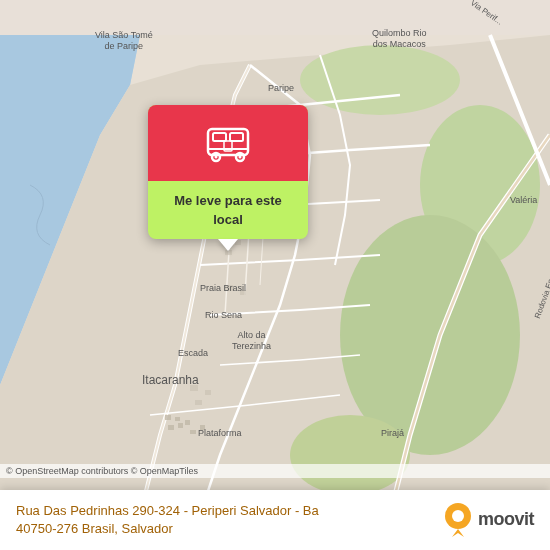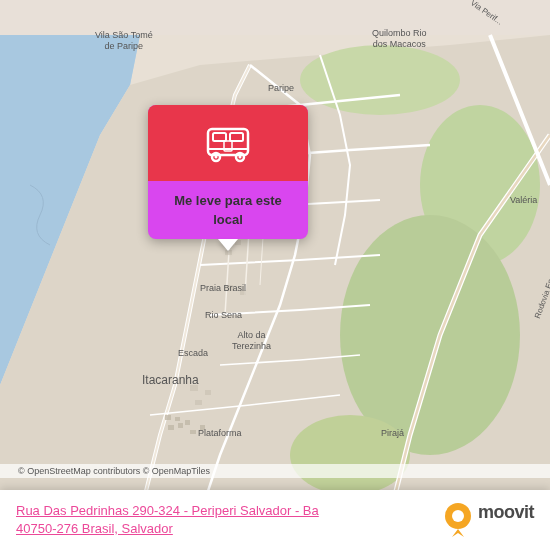--- a/index.html
+++ b/index.html
@@ -42,66 +42,65 @@
       z-index: 10;
     }
 
     .info-text {
       flex: 1;
       padding-right: 10px;
     }
 
     .info-address {
       font-size: 13px;
-      color: #ec4899;
+      color: #a16207;
       line-height: 1.4;
       font-weight: 400;
-      text-decoration: underline;
     }
 
     .moovit-logo {
       display: flex;
-      align-items: flex-start;
+      align-items: center;
       gap: 4px;
       flex-shrink: 0;
     }
 
     .moovit-text {
       font-size: 18px;
       font-weight: bold;
       color: #4a4a4a;
       letter-spacing: -0.5px;
     }
 
     
     .attribution {
       position: absolute;
       bottom: 72px;
       left: 0;
       right: 0;
       background: rgba(255,255,255,0.7);
       font-size: 9px;
       color: #555;
-      padding: 2px 18px;
+      padding: 2px 6px;
       z-index: 9;
     }
 
     
     .popup-balloon {
       position: absolute;
       top: 110px;
       left: 155px;
       z-index: 10;
       display: flex;
       flex-direction: column;
       align-items: center;
     }
 
     .popup-box {
-      background: #d946ef;
+      background: #bef264;
       border-radius: 8px;
       padding: 0;
       box-shadow: 0 3px 12px rgba(0,0,0,0.3);
       overflow: hidden;
       width: 160px;
     }
 
     .popup-header {
       background: #e8364b;
       padding: 18px 16px;

